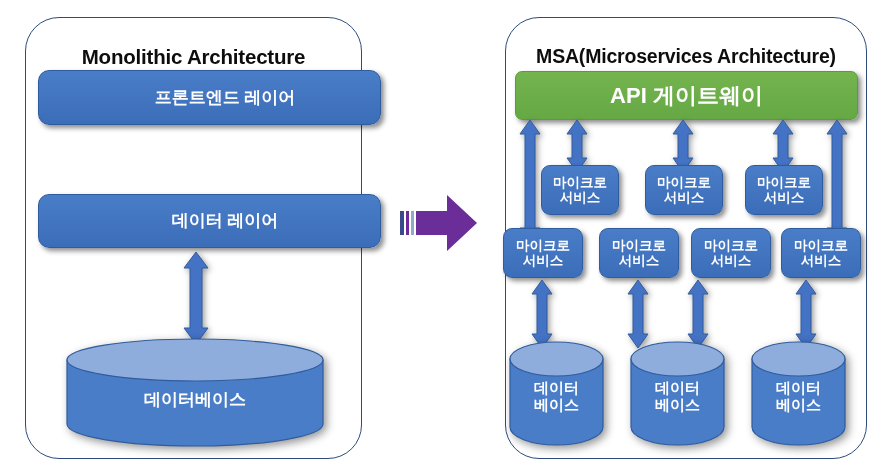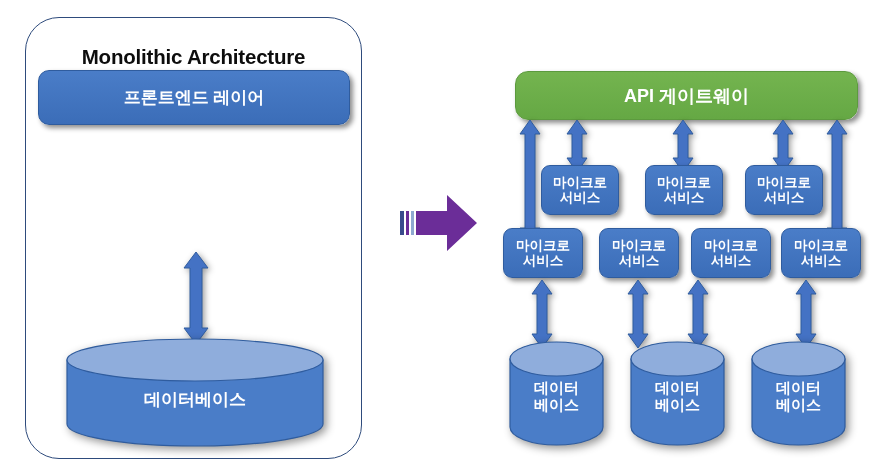--- a/index.html
+++ b/index.html
@@ -16,27 +16,27 @@
   .panel-title{position:absolute;width:100%;text-align:center;color:#0d0d0d;
                font-size:20.5px;font-weight:700;letter-spacing:-0.2px;white-space:nowrap;}
   #title-left{top:27px;}
   #title-right{top:27px;font-size:19.5px;}
 
   
   .box{position:absolute;background:linear-gradient(180deg,#4A7DC8 0%,#3B6DB8 100%);
        border:1px solid #2F5C9E;border-radius:9px;color:#fff;
        display:flex;align-items:center;justify-content:center;text-align:center;
        box-shadow:3px 3px 5px rgba(0,0,0,0.45);line-height:1.12;}
-  .box.layer{border-radius:11px;font-size:17px;font-weight:600;}
+  .box.layer{border-radius:11px;font-size:17px;font-weight:600;padding-left:31px;}
   .box.ms{border-radius:9px;font-size:13.5px;font-weight:600;}
 
   .gw{position:absolute;background:linear-gradient(180deg,#74B44F 0%,#65A844 100%);
-      border:1px solid #5C9A3E;border-radius:13px;color:#fff;
+      border:1px solid #5C9A3E;border-radius:7px;color:#fff;
       display:flex;align-items:center;justify-content:center;
-      font-size:18px;font-weight:700;box-shadow:3px 3px 5px rgba(0,0,0,0.45);}
+      font-size:22px;font-weight:700;box-shadow:3px 3px 5px rgba(0,0,0,0.45);}
 
   
   .cyl{position:absolute;filter:drop-shadow(3px 3px 4px rgba(0,0,0,0.42));}
   .cyl svg{display:block;overflow:visible;}
   .cyl .cyl-label{position:absolute;left:0;width:100%;text-align:center;color:#fff;
                   font-weight:600;line-height:1.15;pointer-events:none;}
 
   
   .arrow{position:absolute;filter:drop-shadow(2.5px 2.5px 3px rgba(0,0,0,0.4));}
   .arrow svg{display:block;overflow:visible;}
@@ -52,20 +52,23 @@
 
   <div class="panel" id="panel-left">
     <div class="panel-title" id="title-left">Monolithic Architecture</div>
   </div>
 
   <div class="box layer" style="left:38px;top:70px;width:310px;height:53px;">
     <span>프론트엔드 레이어</span>
   </div>
 
 
+  <div class="box layer" style="left:38px;top:194px;width:310px;height:52px;">
+    <span>데이터 레이어</span>
+  </div>
 
   <div class="arrow" style="left:183px;top:252px;width:26px;height:92px;">
     <svg width="26" height="92" viewBox="0 0 26 92">
       <polygon points="13,0 25,16 19,16 19,76 25,76 13,92 1,76 7,76 7,16 1,16" fill="#4472C4" stroke="#2F5C9E" stroke-width="1"></polygon>
     </svg>
   </div>
 
   <div class="cyl" style="left:66px;top:338px;width:258px;height:108px;">
     <svg width="258" height="108" viewBox="0 0 258 108">
       <path d="M1,22 L1,86 A128,22 0 0,0 257,86 L257,22 Z" fill="#4A7DC8" stroke="#2F5C9E" stroke-width="1.2"></path>
@@ -76,20 +79,23 @@
 
   <div id="transition-arrow">
     <svg width="78" height="60" viewBox="0 0 78 60">
       <rect x="0" y="18" width="4" height="24" fill="#3A4B8C"></rect>
       <rect x="6" y="18" width="3" height="24" fill="#6B2D98"></rect>
       <rect x="11" y="18" width="3" height="24" fill="#8EA9D0"></rect>
       <path d="M16,18 L47,18 L47,2 L77,30 L47,58 L47,42 L16,42 Z" fill="#6B2D98"></path>
     </svg>
   </div>
 
+  <div class="panel" id="panel-right">
+    <div class="panel-title" id="title-right">MSA(Microservices Architecture)</div>
+  </div>
 
   <div class="gw" style="left:515px;top:71px;width:341px;height:47px;">
     <span>API 게이트웨이</span>
   </div>
 
   <div class="arrow" style="left:519px;top:120px;width:22px;height:122px;">
     <svg width="22" height="122" viewBox="0 0 22 122">
       <polygon points="11,0 21,14 16,14 16,108 21,108 11,122 1,108 6,108 6,14 1,14" fill="#4472C4" stroke="#2F5C9E" stroke-width="1"></polygon>
     </svg>
   </div>

